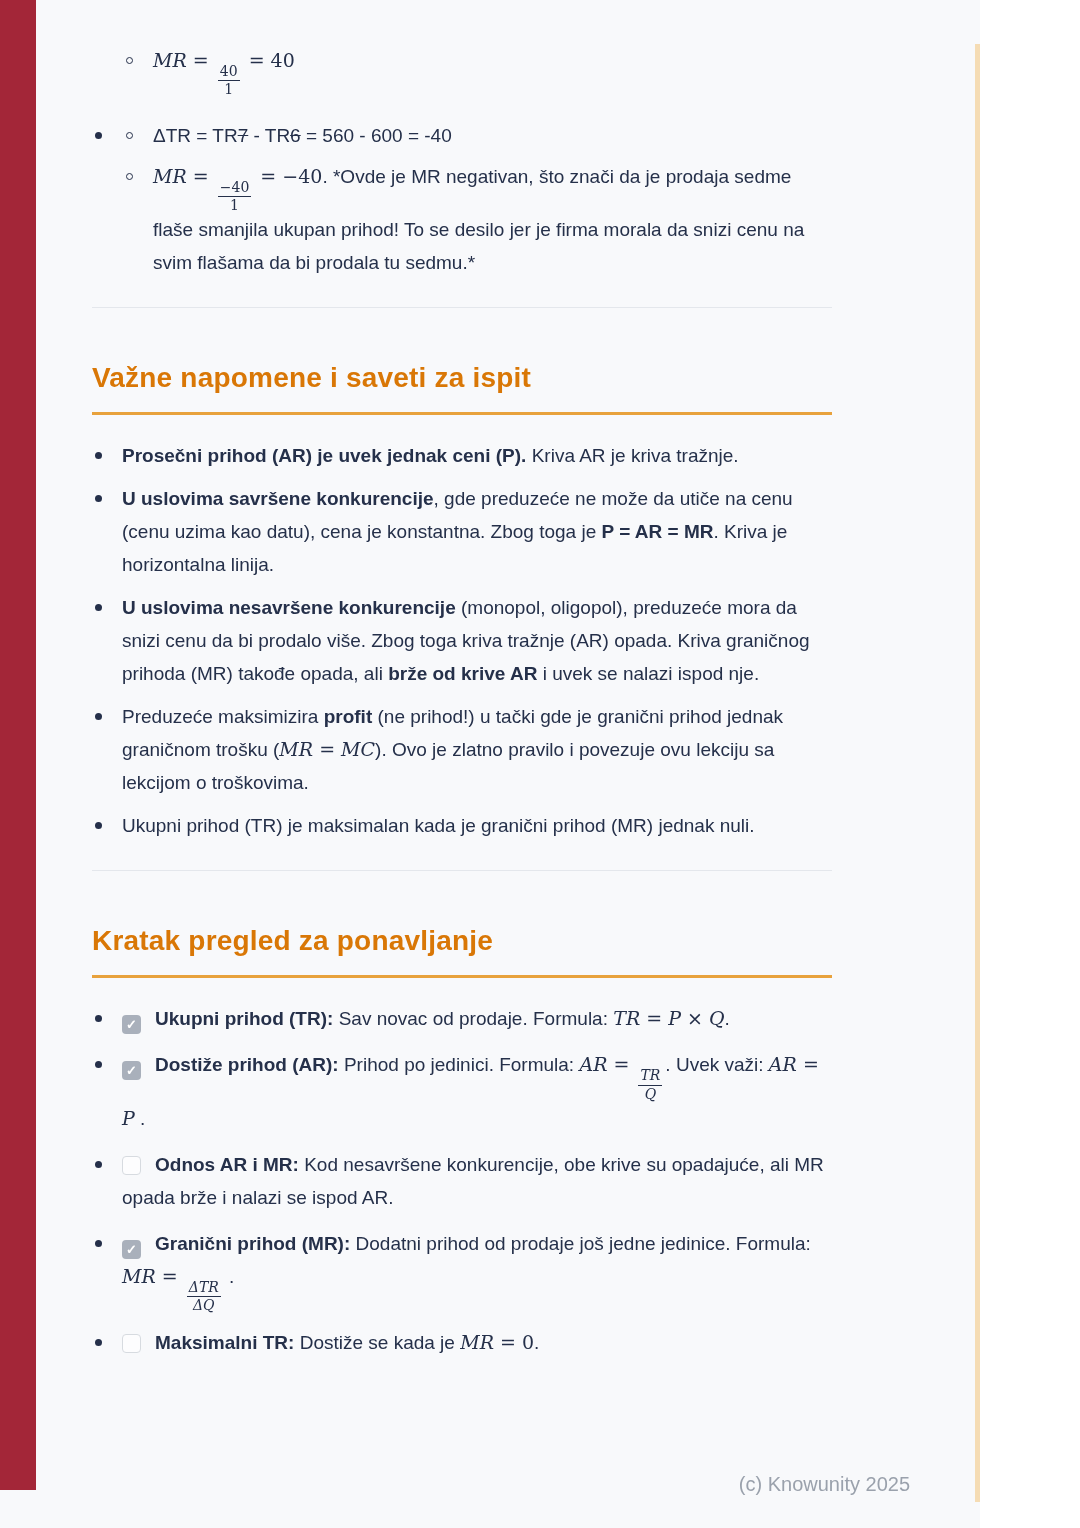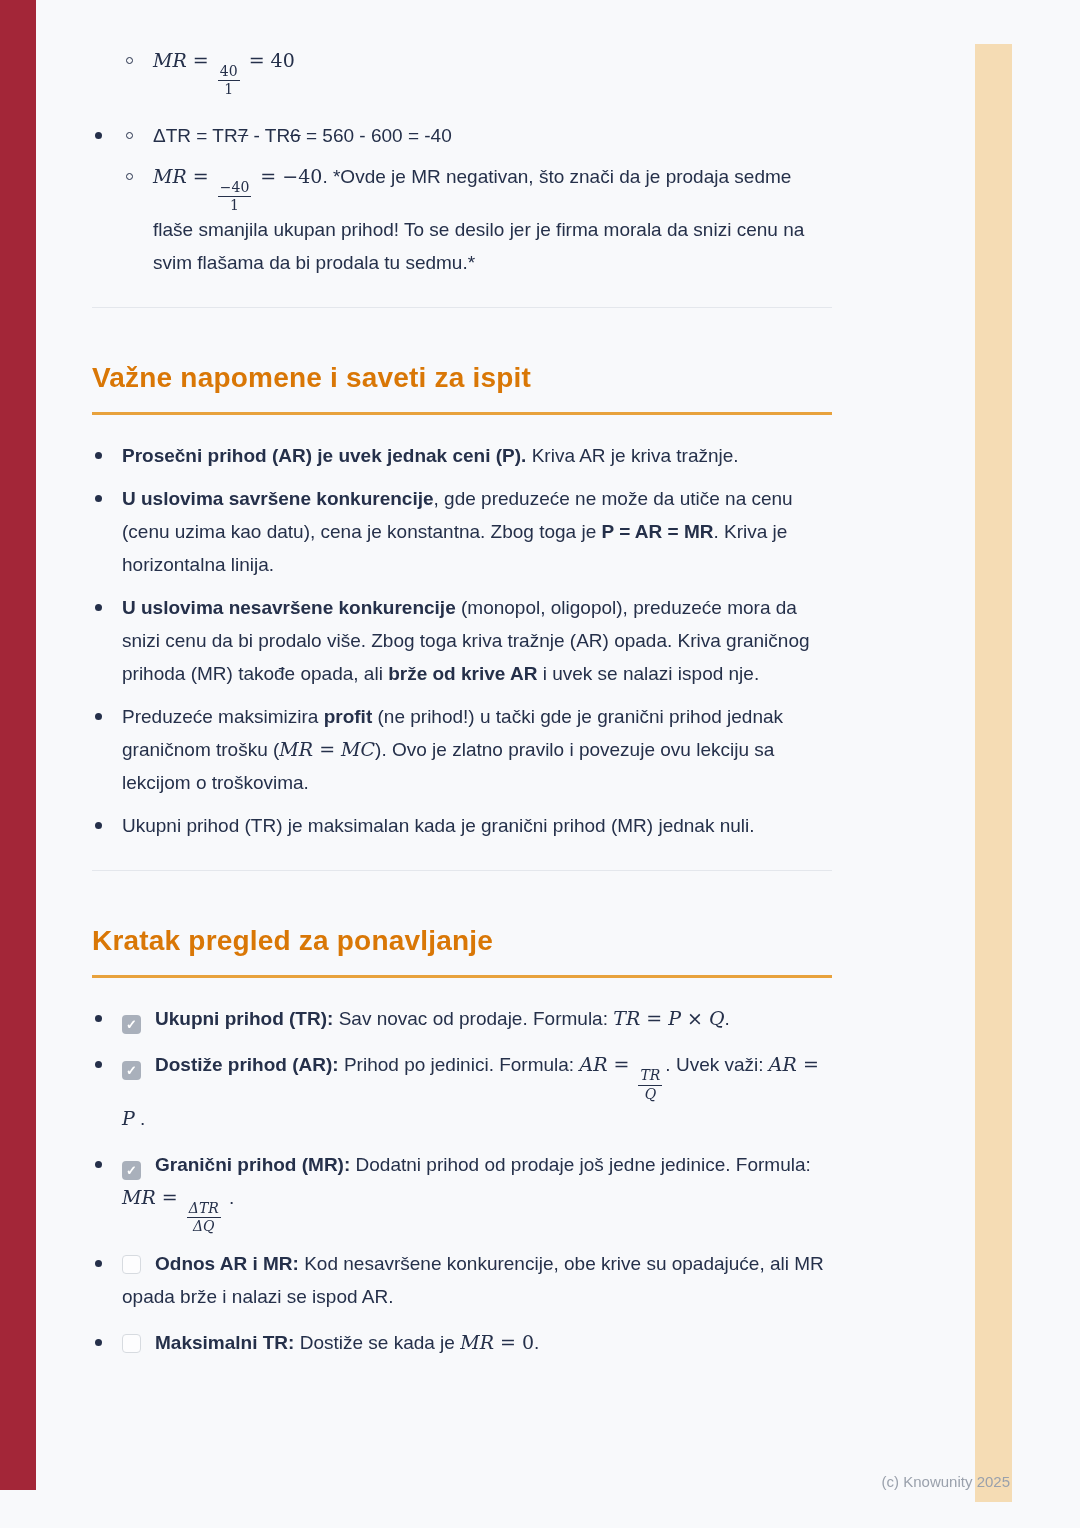--- a/index.html
+++ b/index.html
@@ -1,18 +1,18 @@
 <!DOCTYPE html>
 <html style="--page_bg: #f8f9fb; --left_bar: #a32638; --right_band: #f5dcb4; --accent: #d97706; --underline: #e8a23c; --text: #25304a; --muted: #9aa1ac; --checkbox_checked: #a9b0bb;"><head>
 <meta charset="utf-8">
 <style>
   * { box-sizing: border-box; }
   html,body { margin:0; padding:0; background:#ffffff; }
   .page {
-    position:relative; width:1080px; height:1528px; overflow:hidden;
+    position:relative; width:980px; height:1528px; overflow:hidden;
     background:var(--page_bg,#f8f9fb);
     font-family:"Liberation Sans",sans-serif;
     color:var(--text,#25304a);
   }
   .left-bar { position:absolute; left:0; top:0; width:36px; height:1490px; background:var(--left_bar,#a32638); }
   .right-band { position:absolute; left:975px; top:44px; width:37px; height:1458px; background:var(--right_band,#f5dcb4); }
   .content { position:absolute; left:92px; top:44px; width:740px; }
   ul { list-style:none; margin:0; padding:0; }
   .li { position:relative; padding-left:30px; font-size:19px; line-height:33px; }
   .lvl2 { margin-left:31px; }
@@ -40,21 +40,21 @@
   .bullet-list .li { margin-bottom:10px; }
   .check-list { margin-top:24px; }
   .check-list .li { margin-bottom:13px; }
   .checkbox {
     display:inline-block; width:19px; height:19px; border-radius:4px;
     margin-right:14px; vertical-align:-4px; text-align:center;
     line-height:19px; font-size:13px; font-weight:700;
   }
   .checkbox.checked { background:var(--checkbox_checked,#a9b0bb); color:#ffffff; }
   .checkbox.unchecked { background:#fdfdfe; border:1.5px solid #d7dbe0; }
-  .footer { position:absolute; right:70px; bottom:38px; font-size:15px; color:var(--muted,#9aa1ac); }
+  .footer { position:absolute; right:70px; bottom:32px; font-size:20px; color:var(--muted,#9aa1ac); }
 </style>
 </head>
 <body>
 
 <div class="page">
   <div class="left-bar"></div>
   <div class="right-band"></div>
 
   <main class="content">
     <ul class="intro-list">
@@ -86,24 +86,24 @@
     <hr class="divider">
 
     <section class="section">
       <h2 class="section-title">Kratak pregled za ponavljanje</h2>
       <ul class="check-list">
           <li class="li lvl1"><span class="marker disc"></span><span class="li-body"><span class="checkbox checked">✓</span><span class="b ">Ukupni prihod (TR):</span><span class=""> Sav novac od prodaje. Formula: </span><span class="ital math ">TR</span><span class="math "> = </span><span class="ital math ">P</span><span class="math "> × </span><span class="ital math ">Q</span><span class="">.</span></span></li>
           <li class="li lvl1"><span class="marker disc"></span><span class="li-body"><span class="checkbox checked">✓</span><span class="b ">Dostiže prihod (AR):</span><span class=""> Prihod po jedinici. Formula: </span><span class="ital math ">AR</span><span class="math "> = </span><span class="frac math ital">
                 <span class="num">TR</span>
                 <span class="den">Q</span>
               </span><span class="">. Uvek važi: </span><span class="ital math ">AR</span><span class="math "> = </span><span class="ital math ">P</span><span class=""> .</span></span></li>
+          <li class="li lvl1"><span class="marker disc"></span><span class="li-body"><span class="checkbox unchecked"></span><span class="b ">Odnos AR i MR:</span><span class=""> Kod nesavršene konkurencije, obe krive su opadajuće, ali MR opada brže i nalazi se ispod AR.</span></span></li>
           <li class="li lvl1"><span class="marker disc"></span><span class="li-body"><span class="checkbox checked">✓</span><span class="b ">Granični prihod (MR):</span><span class=""> Dodatni prihod od prodaje još jedne jedinice. Formula: </span><span class="ital math ">MR</span><span class="math "> = </span><span class="frac math ital">
                 <span class="num">ΔTR</span>
                 <span class="den">ΔQ</span>
               </span><span class=""> .</span></span></li>
-          <li class="li lvl1"><span class="marker disc"></span><span class="li-body"><span class="checkbox unchecked"></span><span class="b ">Odnos AR i MR:</span><span class=""> Kod nesavršene konkurencije, obe krive su opadajuće, ali MR opada brže i nalazi se ispod AR.</span></span></li>
           <li class="li lvl1"><span class="marker disc"></span><span class="li-body"><span class="checkbox unchecked"></span><span class="b ">Maksimalni TR:</span><span class=""> Dostiže se kada je </span><span class="ital math ">MR</span><span class="math "> = 0</span><span class="">.</span></span></li>
         </ul>
     </section>
   </main>
 
   <div class="footer">(c) Knowunity 2025</div>
 </div>
 
 </body></html>

